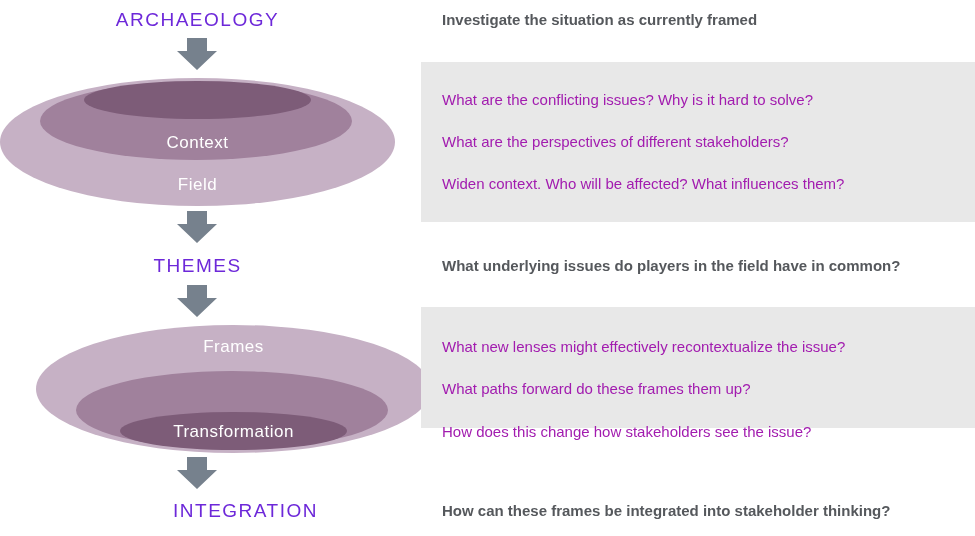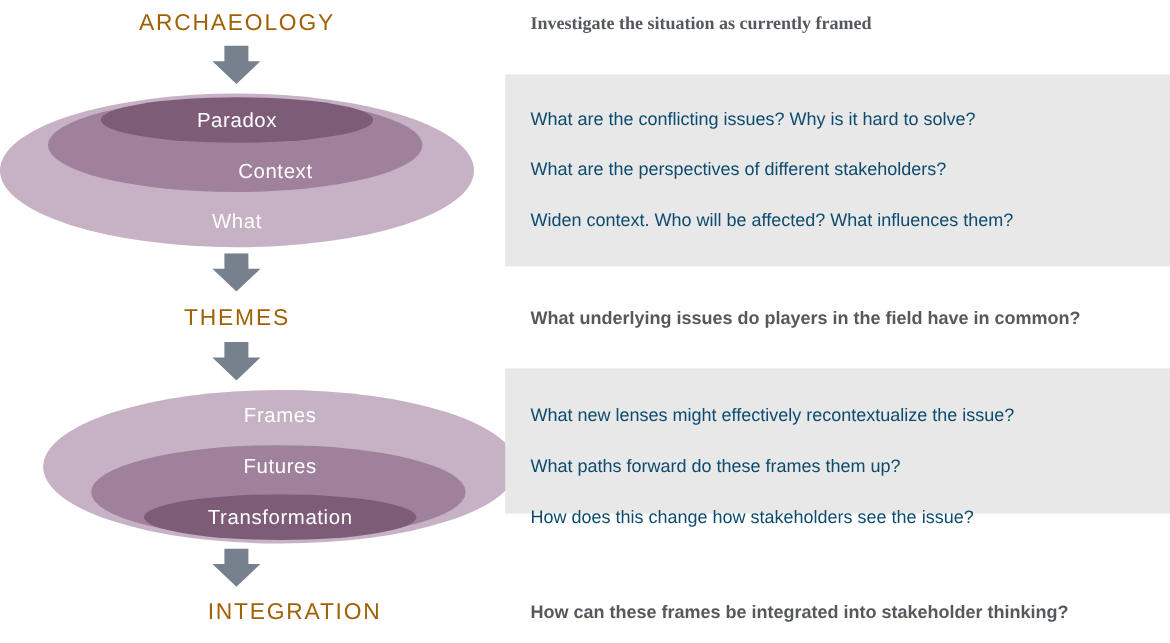--- a/index.html
+++ b/index.html
@@ -7,21 +7,21 @@
     width: 975px; height: 536px; position: relative;
     background: #ffffff; overflow: hidden;
     font-family: "Liberation Sans", sans-serif;
   }
   .abs { position: absolute; }
 
   
   .stage-label {
     left: 0; width: 395px; text-align: center;
     font-size: 19px; font-weight: 500; letter-spacing: 1.5px;
-    color: #a16207; line-height: 22px; white-space: nowrap;
+    color: #6d28d9; line-height: 22px; white-space: nowrap;
   }
   #label-archaeology { top: 9px; }
   #label-themes      { top: 255px; }
   #label-integration { top: 500px; padding-left: 48px; }
 
   .arrow { left: 176px; width: 42px; height: 32px; }
   #arrow-1 { top: 38px; }
   #arrow-2 { top: 211px; }
   #arrow-3 { top: 285px; }
   #arrow-4 { top: 457px; }
@@ -38,41 +38,41 @@
   #funnel-bottom .mid  { bottom: 4px; }
   #funnel-bottom .dark { bottom: 3px; }
 
   .layer-label {
     position: absolute; left: 0; width: 395px; height: 22px;
     text-align: center; color: #ffffff; font-size: 17px;
     font-weight: 500; letter-spacing: 0.5px; line-height: 22px;
     white-space: nowrap;
   }
   #funnel-top .row-1    { top: 12px; }
-  #funnel-top .row-2    { top: 54px; padding-left: 32px; }
+  #funnel-top .row-2    { top: 54px; }
   #funnel-top .row-3    { top: 96px; }
   #funnel-bottom .row-1 { top: 11px; }
   #funnel-bottom .row-2 { top: 53px; }
   #funnel-bottom .row-3 { top: 96px; }
 
   
   .prompt {
     left: 442px; font-size: 15px; font-weight: 700;
     color: #55585c; line-height: 18px; white-space: nowrap;
   }
-  #prompt-archaeology { top: 11px; font-family: Liberation Serif, serif; }
+  #prompt-archaeology { top: 11px; }
   #prompt-themes      { top: 257px; }
   #prompt-integration { top: 502px; }
 
   .qbox { left: 421px; width: 554px; background: #e8e8e8; }
   #qbox-archaeology { top: 62px;  height: 160px; }
   #qbox-themes      { top: 307px; height: 121px; }
   .question {
     position: absolute; left: 21px; right: 10px;
-    font-size: 15px; font-weight: 400; color: #0c4a6e;
+    font-size: 15px; font-weight: 400; color: #a21caf;
     line-height: 20px; white-space: nowrap;
   }
   #qbox-archaeology .q-1 { top: 28px; }
   #qbox-archaeology .q-2 { top: 70px; }
   #qbox-archaeology .q-3 { top: 112px; }
   #qbox-themes .q-1 { top: 30px; }
   #qbox-themes .q-2 { top: 72px; }
   #qbox-themes .q-3 { top: 115px; }
 </style>
 </head>
@@ -81,41 +81,39 @@
 <div class="abs stage-label" id="label-archaeology">ARCHAEOLOGY</div>
 
 <svg class="abs arrow" id="arrow-1" viewBox="0 0 42 32">
   <path d="M11 0 H31 V13 H41 L21 32 L1 13 H11 Z" fill="#76818d"></path>
 </svg>
 
 <div class="abs funnel" id="funnel-top">
   <div class="ellipse outer"></div>
   <div class="ellipse mid"></div>
   <div class="ellipse dark"></div>
-  <div class="layer-label row-1">Paradox</div>
   <div class="layer-label row-2">Context</div>
-  <div class="layer-label row-3">What</div>
+  <div class="layer-label row-3">Field</div>
 </div>
 
 <svg class="abs arrow" id="arrow-2" viewBox="0 0 42 32">
   <path d="M11 0 H31 V13 H41 L21 32 L1 13 H11 Z" fill="#76818d"></path>
 </svg>
 
 <div class="abs stage-label" id="label-themes">THEMES</div>
 
 <svg class="abs arrow" id="arrow-3" viewBox="0 0 42 32">
   <path d="M11 0 H31 V13 H41 L21 32 L1 13 H11 Z" fill="#76818d"></path>
 </svg>
 
 <div class="abs funnel" id="funnel-bottom">
   <div class="ellipse outer"></div>
   <div class="ellipse mid"></div>
   <div class="ellipse dark"></div>
   <div class="layer-label row-1">Frames</div>
-  <div class="layer-label row-2">Futures</div>
   <div class="layer-label row-3">Transformation</div>
 </div>
 
 <svg class="abs arrow" id="arrow-4" viewBox="0 0 42 32">
   <path d="M11 0 H31 V13 H41 L21 32 L1 13 H11 Z" fill="#76818d"></path>
 </svg>
 
 <div class="abs stage-label" id="label-integration">INTEGRATION</div>
 
 <div class="abs prompt" id="prompt-archaeology">Investigate the situation as currently framed</div>

